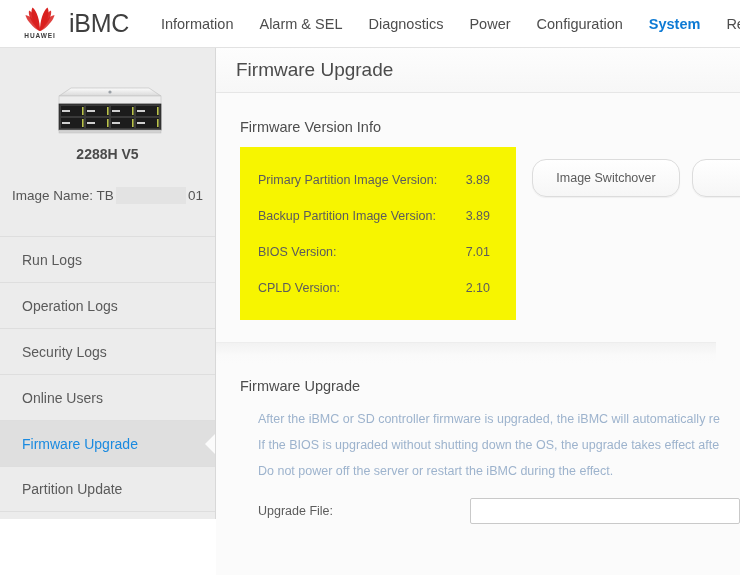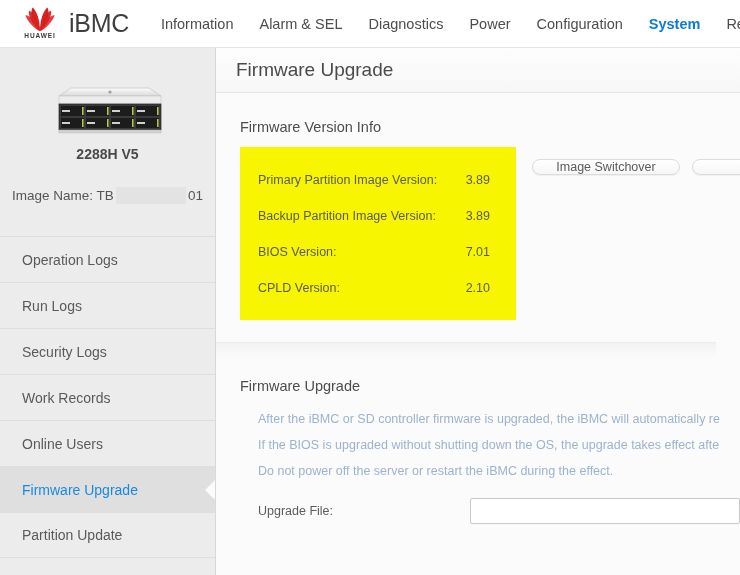--- a/index.html
+++ b/index.html
@@ -33,21 +33,21 @@
   }
   .navitems { display: flex; align-items: center; margin-left: 32px; gap: 26px; white-space: nowrap; }
   .navitem {
     font-size: 14.5px; color: #4d4d4d; cursor: pointer;
     font-family: "Liberation Sans", sans-serif;
   }
   .navitem.active { color: #0d7ad4; font-weight: bold; }
 
   
   .sidebar {
-    position: absolute; left: 0; top: 48px; width: 216px; height: 527px;
+    position: absolute; left: 0; top: 48px; width: 216px; height: 471px;
     background: #ececec;
     border-right: 1px solid #d8d8d8;
     overflow: hidden;
   }
   .server-thumb {
     margin: 34px auto 6px auto; width: 118px; height: 56px; position: relative;
   }
   .model-name {
     text-align: center; font-size: 14px; font-weight: bold; color: #4a4a4a;
     margin-top: 8px; font-family: "Liberation Sans", sans-serif;
@@ -114,21 +114,21 @@
   .ver-row {
     display: flex; align-items: center; height: 36px;
     padding: 0 26px 0 18px; font-size: 12.5px; color: #5c5c5c;
     font-family: "Liberation Sans", sans-serif;
   }
   .ver-label { flex: 1 1 auto; white-space: nowrap; }
   .ver-value { flex: 0 0 auto; text-align: right; }
 
   .btn-col { padding: 12px 0 0 16px; display: flex; gap: 12px; white-space: nowrap; }
   .pill-btn {
-    height: 16px; min-width: 148px; padding: 0 18px;
+    height: 38px; min-width: 148px; padding: 0 18px;
     border: 1px solid #dcdcdc; border-radius: 14px;
     background: linear-gradient(to bottom,#ffffff,#f6f6f6);
     color: #5b5b5b; font-size: 12.5px;
     display: flex; align-items: center; justify-content: center;
     cursor: pointer; font-family: "Liberation Sans", sans-serif;
     box-shadow: 0 1px 1px rgba(0,0,0,.05);
   }
 
   .section-divider {
     margin-top: 22px; height: 22px; width: 524px; margin-left: -24px;
@@ -244,30 +244,27 @@
     <div class="model-name">2288H V5</div>
 
     <div class="hostname-row">
       <span class="hostname-label">Image Name: TB</span>
       <span class="hostname-redact"></span>
       <span class="hostname-suffix">01</span>
     </div>
 
     <div class="menu">
       <div class="menu-item">
+        <span>Run Logs</span>
+      </div>
+      <div class="menu-item">
         <span>Operation Logs</span>
       </div>
       <div class="menu-item">
-        <span>Run Logs</span>
-      </div>
-      <div class="menu-item">
         <span>Security Logs</span>
-      </div>
-      <div class="menu-item">
-        <span>Work Records</span>
       </div>
       <div class="menu-item">
         <span>Online Users</span>
       </div>
       <div class="menu-item active">
         <span>Firmware Upgrade</span>
         <span class="notch"></span>
       </div>
       <div class="menu-item">
         <span>Partition Update</span>

